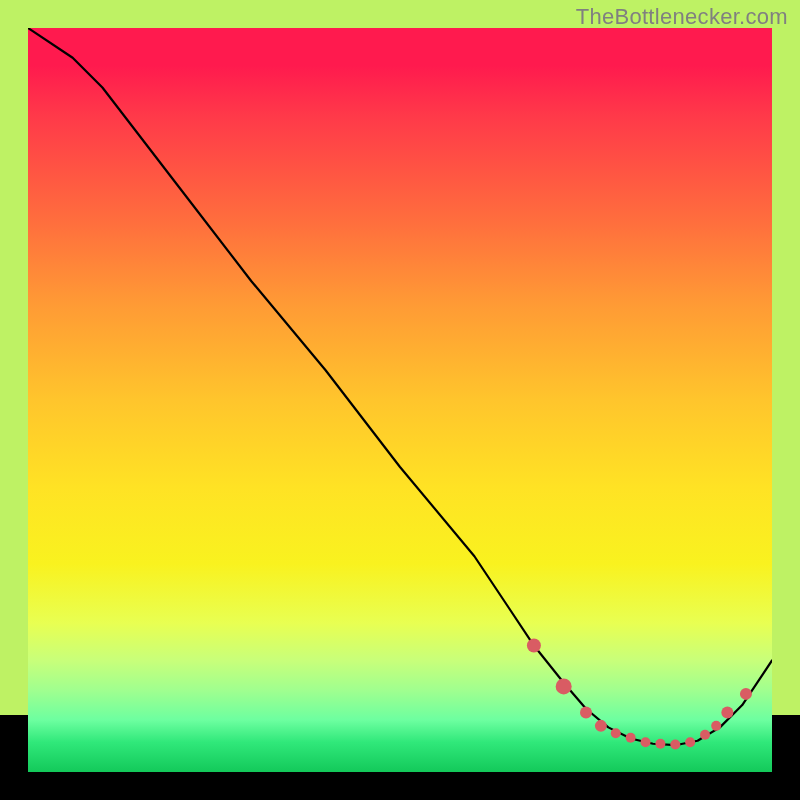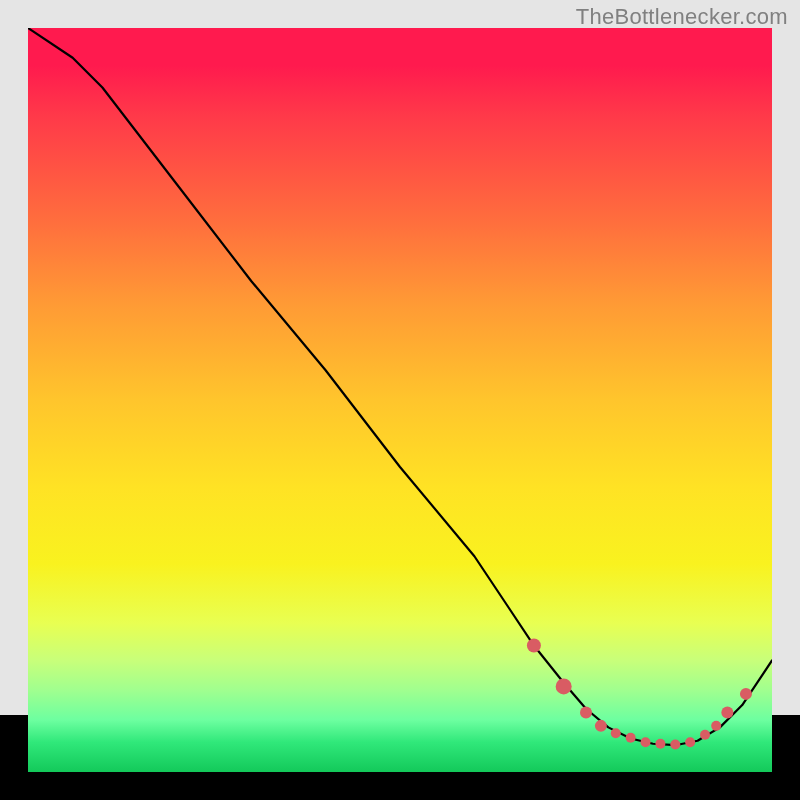--- a/index.html
+++ b/index.html
@@ -8,21 +8,21 @@
     width: 800px;
     height: 800px;
     background: #000;
     overflow: hidden;
     font-family: Arial, Helvetica, sans-serif;
   }
   .frame {
     position: relative;
     width: 800px;
     height: 715px;
-    background: #e5e5e5;
+    background: #bef264;
   }
   .watermark {
     position: absolute;
     top: 4px;
     right: 12px;
     color: #808080;
     font-size: 22px;
     font-weight: 500;
     letter-spacing: 0.3px;
     z-index: 5;

